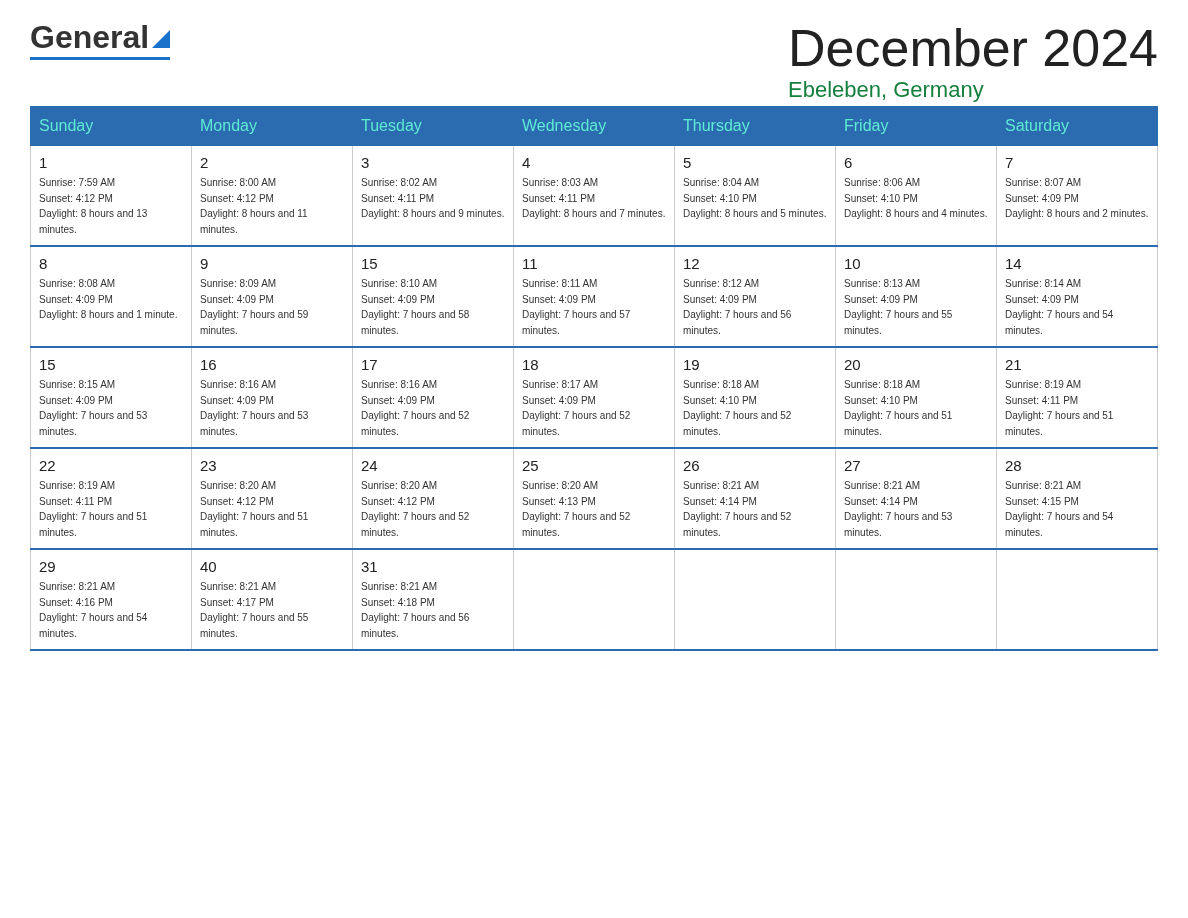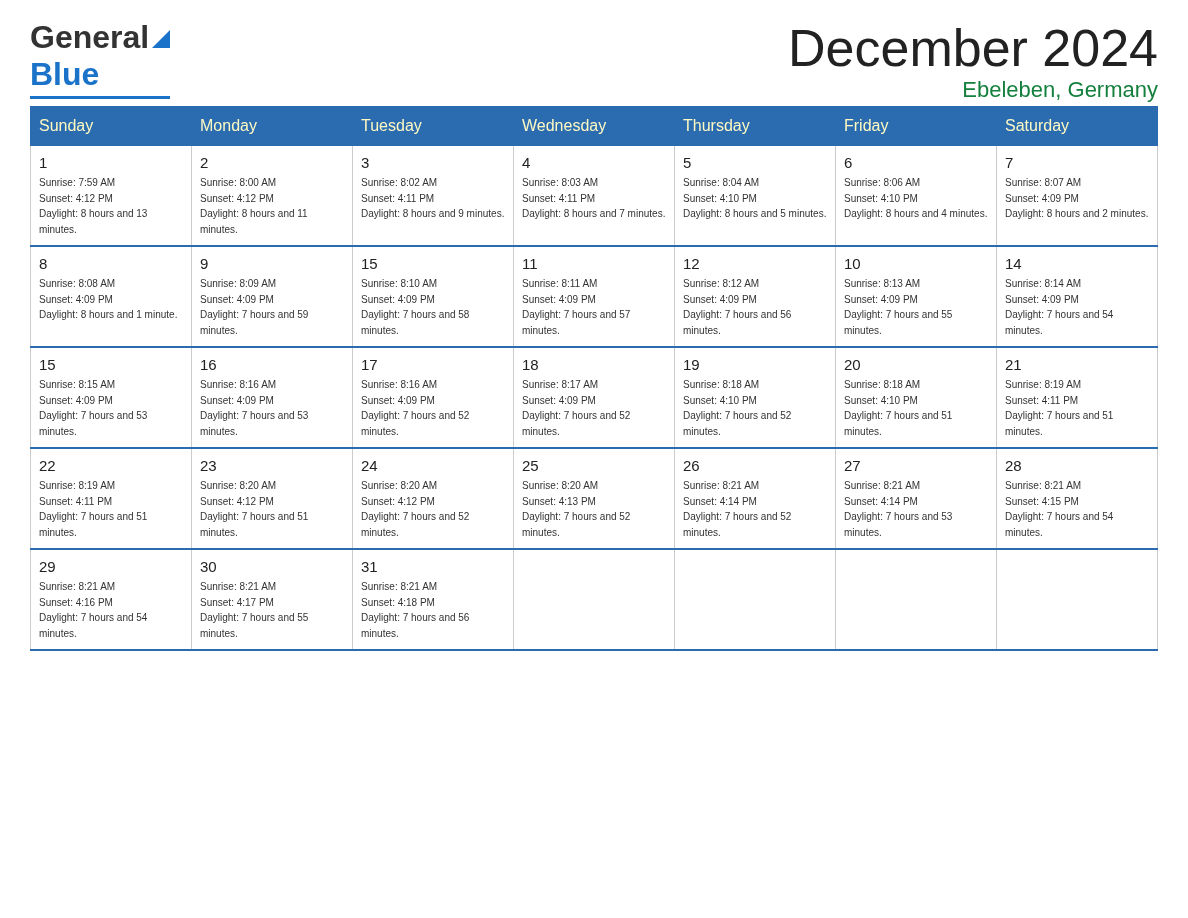--- a/index.html
+++ b/index.html
@@ -10,41 +10,41 @@
       min-height: 918px;
       padding: 20px 30px;
     }
     .header {
       display: flex;
       justify-content: space-between;
       align-items: flex-start;
       margin-bottom: 3px;
     }
     .title-block {
-      text-align: right;
+      text-align: left;
     }
     .title-block h1 {
       font-size: 52px;
       font-weight: normal;
       color: #222;
       line-height: 1.1;
     }
     .title-block h2 {
       font-size: 22px;
       font-weight: normal;
       color: #15803d;
     }
     table {
       width: 100%;
       border-collapse: collapse;
       table-layout: fixed;
     }
     thead tr th {
       background: #2b6cb0;
-      color: #fef9c3;
+      color: #5eead4;
       padding: 10px 8px;
       font-size: 16px;
       font-weight: normal;
       text-align: left;
       border: 1px solid #2b6cb0;
     }
     tbody tr td {
       vertical-align: top;
       padding: 8px;
       border-left: 1px solid #ccc;
@@ -79,23 +79,20 @@
     }
   </style>
 </head>
 <body>
 
 <div class="header">
   <div class="logo-block">
     <div style="display:flex; align-items:baseline; line-height:1.1;">
       <span style="font-size:32px; font-weight:bold; color:#333;">General</span>
       <span style="display:inline-block; width:0; height:0; border-style:solid; border-width:0 0 18px 18px; border-color:transparent transparent #1a73c8 transparent; margin-left:3px; position:relative; top:0px;"></span>
-    </div>
-    <div style="display:flex; align-items:center;">
-      <span style="font-size:32px; font-weight:bold; color:#1a73c8;">Blue</span>
     </div>
     <div style="height:3px; background:#1a73c8; margin-top:2px;"></div>
   </div>
   <div class="title-block">
     <h1>December 2024</h1>
     <h2>Ebeleben, Germany</h2>
   </div>
 </div>
 
 <table>
@@ -346,21 +343,21 @@
       <tr>
         <td>
         <span class="day-num">29</span>
         <div class="day-info">
           Sunrise: 8:21 AM<br>
           Sunset: 4:16 PM<br>
           Daylight: 7 hours and 54 minutes.
         </div>
       </td>
         <td>
-        <span class="day-num">30</span>
+        <span class="day-num">40</span>
         <div class="day-info">
           Sunrise: 8:21 AM<br>
           Sunset: 4:17 PM<br>
           Daylight: 7 hours and 55 minutes.
         </div>
       </td>
         <td>
         <span class="day-num">31</span>
         <div class="day-info">
           Sunrise: 8:21 AM<br>

